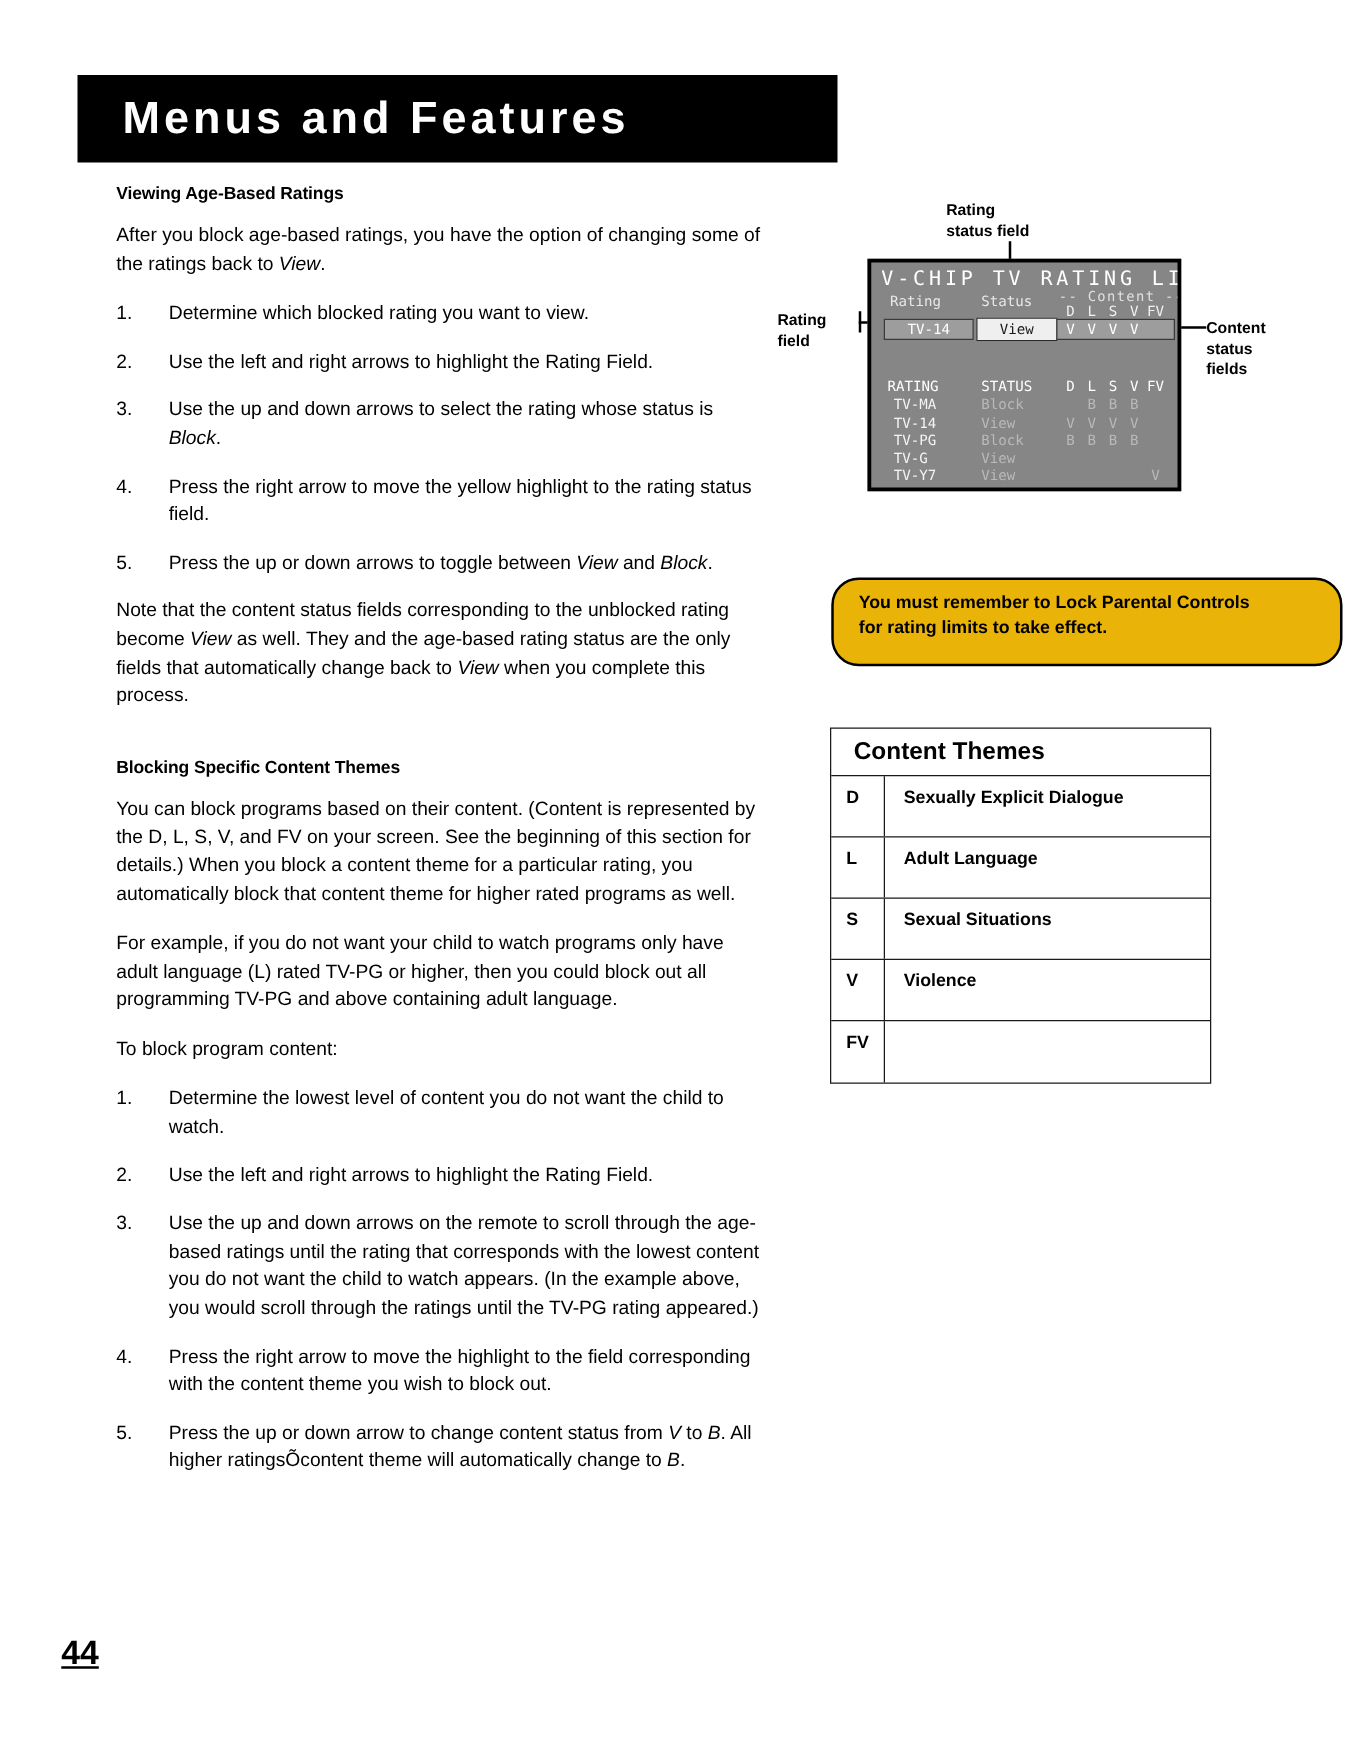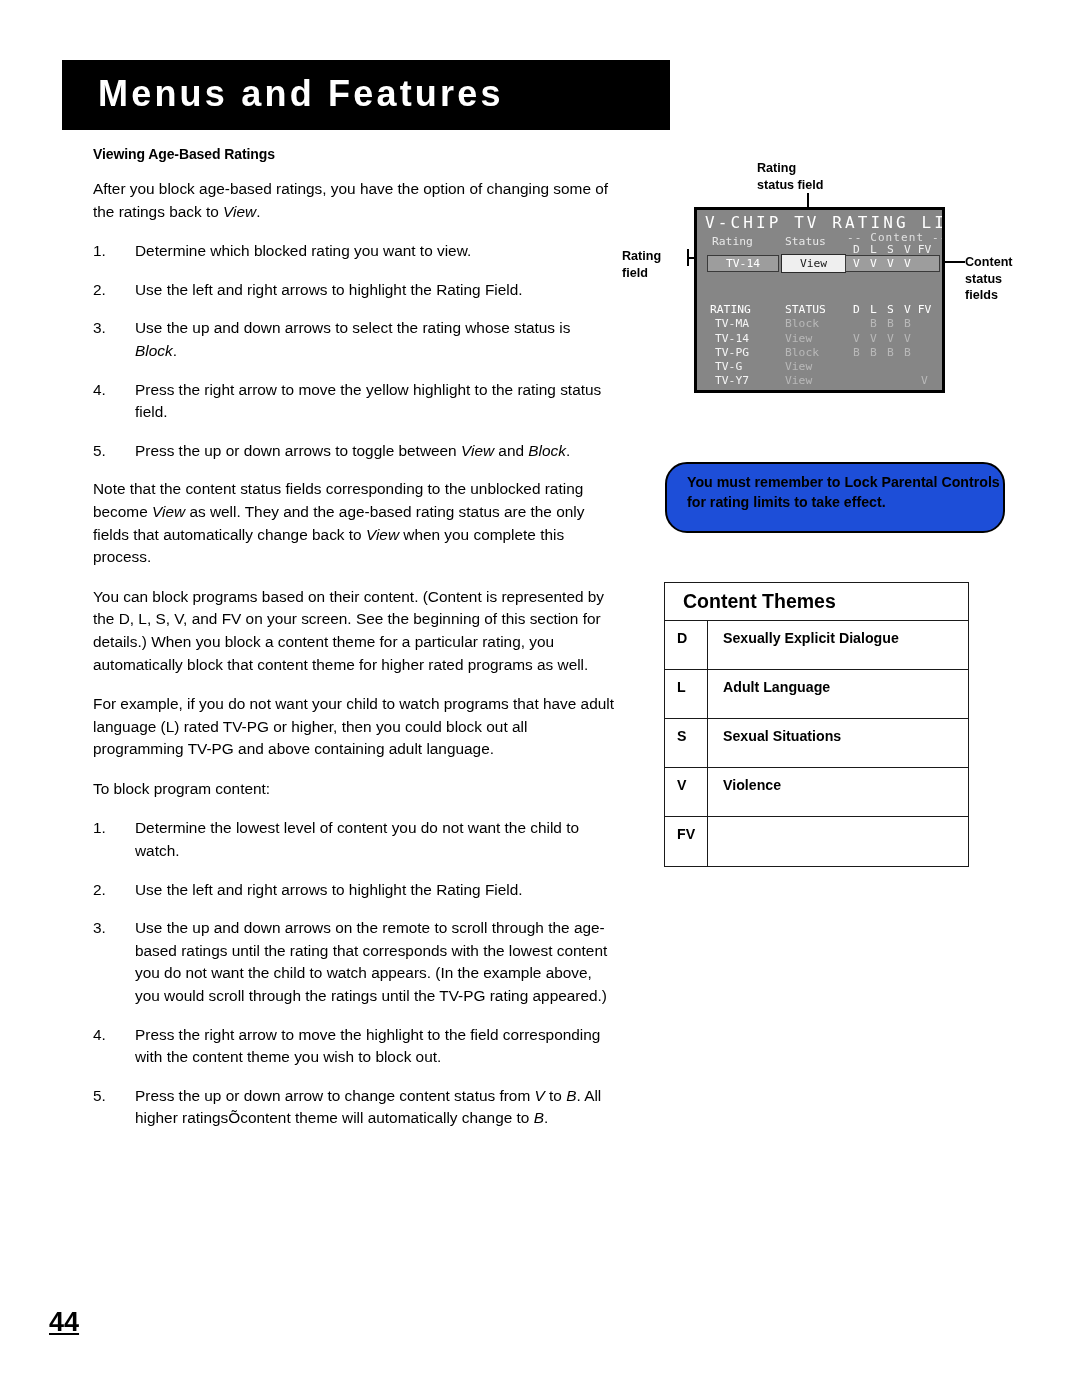--- a/index.html
+++ b/index.html
@@ -134,22 +134,22 @@
   
   #lead-rs-v { left:807px; top:193px; width:1.8px; height:58px; }
   
   #lead-rf-h { left:687px; top:257px; width:38px; height:1.8px; }
   #lead-rf-v { left:687px; top:249px; width:1.8px; height:17px; }
   
   #lead-cs-h { left:930px; top:261px; width:35px; height:1.8px; }
 
   
   #note-box {
-    position:absolute; left:665px; top:462px; width:340px; height:71px;
-    border:2.6px solid #000000; border-radius:22px; background:#1d4ed8;
+    position:absolute; left:665px; top:462px; width:409px; height:71px;
+    border:2.6px solid #000000; border-radius:22px; background:#eab308;
   }
   #note-text {
     position:absolute; left:20px; top:9px; width:320px;
     font-size:14.2px; font-weight:bold; line-height:19.5px;
   }
 
   
   #themes {
     position:absolute; left:664px; top:582px; width:305px;
     border:1.6px solid #1a1a1a; background:#ffffff;
@@ -202,23 +202,24 @@
       <span>Press the right arrow to move the yellow highlight to the rating status field.</span>
     </li>
     <li>
       <span class="num">5.</span>
       <span>Press the up or down arrows to toggle between </span><span class="it">View</span><span> and </span><span class="it">Block</span><span>.</span>
     </li>
   </ol>
 
   <p class="body" style="margin-top:6px;"><span>Note that the content status fields corresponding to the unblocked rating become </span><span class="it">View</span><span> as well. They and the age-based rating status are the only fields that automatically change back to </span><span class="it">View</span><span> when you complete this process.</span></p>
 
+  <h2 class="section-head second">Blocking Specific Content Themes</h2>
 
   <p class="body">You can block programs based on their content. (Content is represented by the D, L, S, V, and FV on your screen. See the beginning of this section for details.) When you block a content theme for a particular rating, you automatically block that content theme for higher rated programs as well.</p>
-  <p class="body">For example, if you do not want your child to watch programs that have adult language (L) rated TV-PG or higher, then you could block out all programming TV-PG and above containing adult language.</p>
+  <p class="body">For example, if you do not want your child to watch programs only have adult language (L) rated TV-PG or higher, then you could block out all programming TV-PG and above containing adult language.</p>
   <p class="body">To block program content:</p>
 
   <ol class="steps">
     <li>
       <span class="num">1.</span>
       <span>Determine the lowest level of content you do not want the child to watch.</span>
     </li>
     <li>
       <span class="num">2.</span>
       <span>Use the left and right arrows to highlight the Rating Field.</span>

